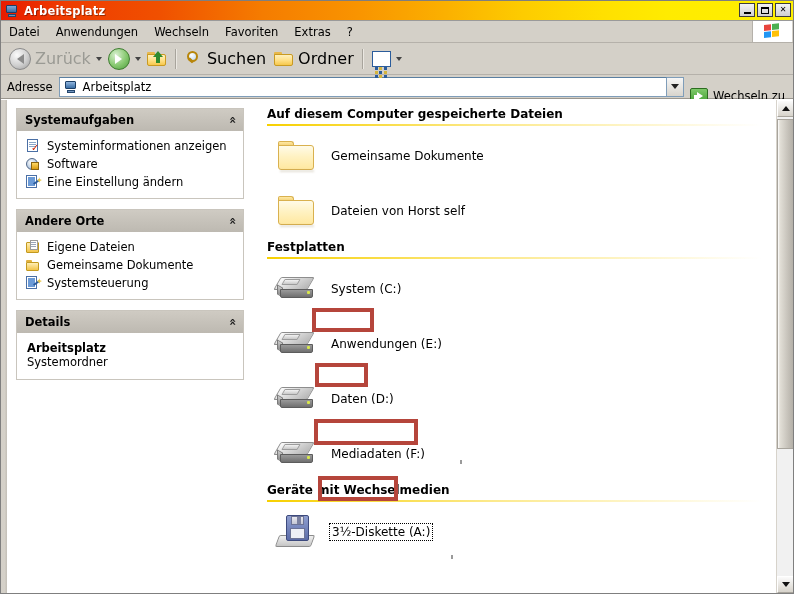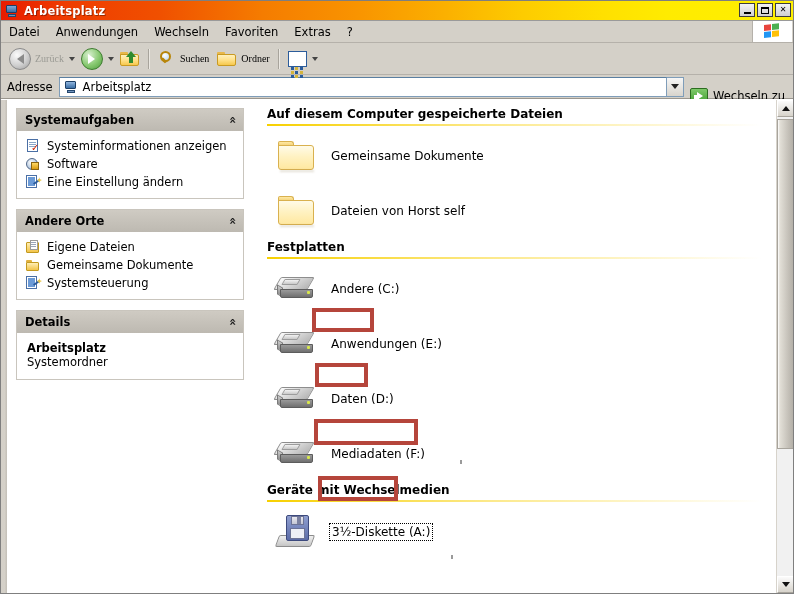--- a/index.html
+++ b/index.html
@@ -135,21 +135,21 @@
     border-bottom: 1px solid #b5b1aa;
     box-sizing: border-box;
   }
   .tb-btn {
     display: flex; align-items: center;
     height: 26px;
     padding: 0 4px;
     gap: 4px;
     cursor: default;
   }
-  .tb-label { font-size: 10px; color: #000; white-space: nowrap; font-family: Liberation Serif, serif; }
+  .tb-label { font-size: 16px; color: #000; white-space: nowrap; }
   .tb-label.dim { color: #9a9a94; }
   .tb-sep {
     width: 1px; height: 20px;
     background: #a8a49c;
     margin: 0 4px;
     border-right: 1px solid #ebe8e2;
   }
   .tb-arrow {
     width: 0; height: 0;
     border-left: 3px solid transparent;
@@ -811,21 +811,21 @@
         <div class="section-rule"></div>
         <div class="items">
           <div class="item">
             <span class="hdd">
               <span class="top"></span>
                 <span class="topinner"></span>
                 <span class="side"></span>
                 <span class="front"></span>
                 <span class="led"></span>
             </span>
-            <span class="item-label">Andere (C:)</span>
+            <span class="item-label">System (C:)</span>
           </div>
           <div class="item">
             <span class="hdd">
               <span class="top"></span>
                 <span class="topinner"></span>
                 <span class="side"></span>
                 <span class="front"></span>
                 <span class="led"></span>
             </span>
             <span class="item-label">Anwendungen (E:)</span>

